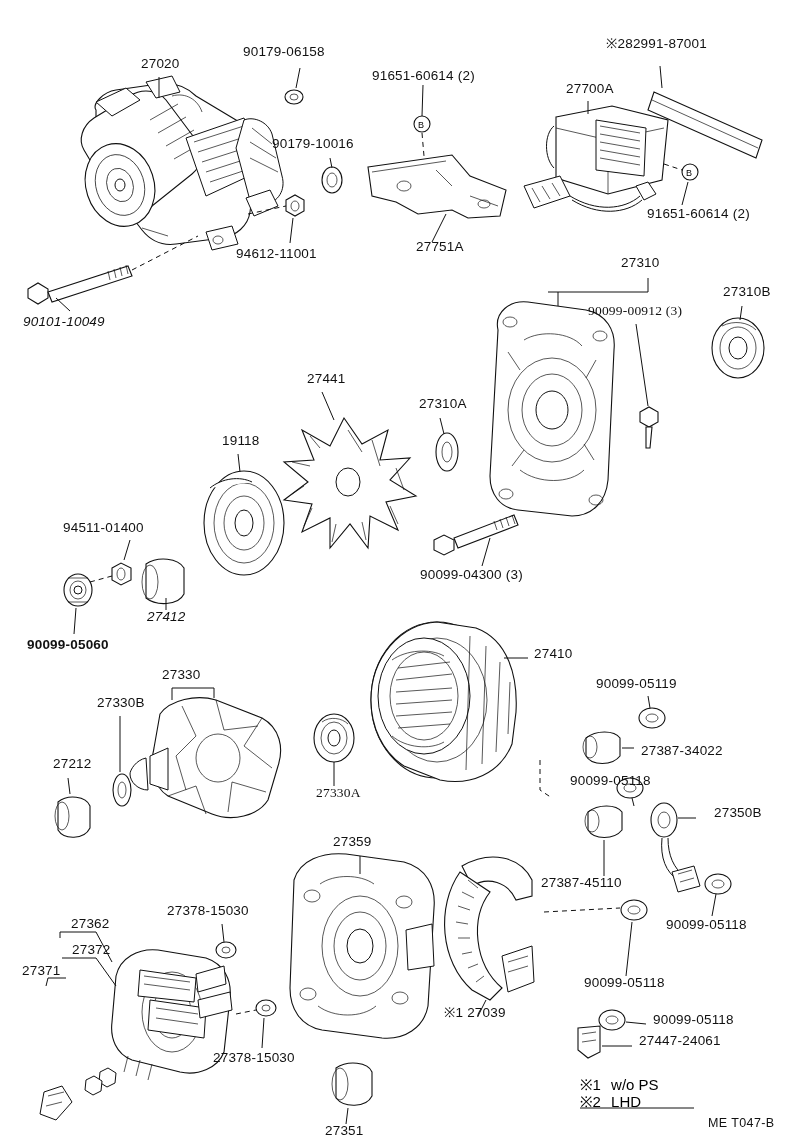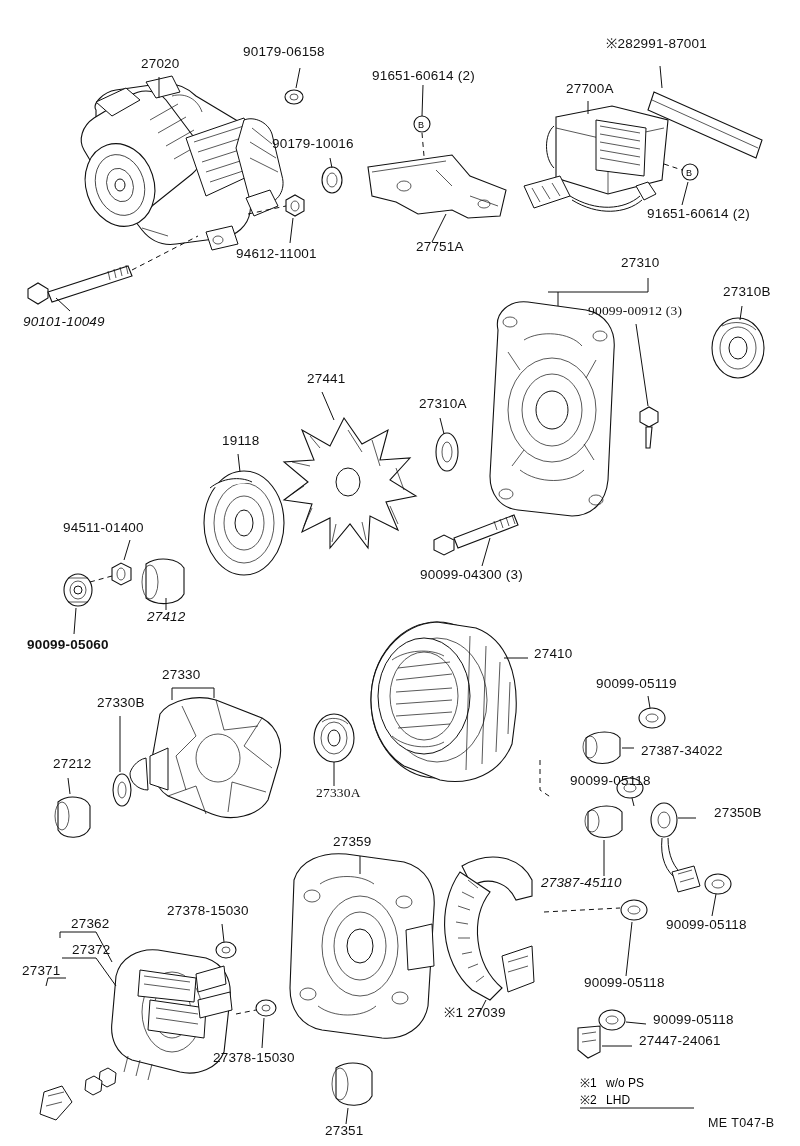--- a/index.html
+++ b/index.html
@@ -10,21 +10,21 @@
   }
   #sheet{position:absolute;inset:0;}
   .lbl{
     position:absolute;
     font-size:13.5px;
     letter-spacing:0.2px;
     white-space:nowrap;
     color:#111;
   }
   .note{
-    position:absolute;font-size:12px;white-space:nowrap;text-align:center;
+    position:absolute;font-size:15px;white-space:nowrap;text-align:center;
   }
   .code{
     position:absolute;font-size:12.5px;letter-spacing:.4px;color:#111;
   }
   svg{position:absolute;left:0;top:0;width:800px;height:1146px;overflow:visible;}
   .ln{stroke:#111;stroke-width:1;fill:none;}
   .ln-d{stroke:#111;stroke-width:1;fill:none;stroke-dasharray:5 4;}
   .part{stroke:#111;stroke-width:1.1;fill:#ffffff;}
   .part-l{stroke:#111;stroke-width:1;fill:#ffffff;}
   .fill-g{fill:#ffffff;stroke:#111;stroke-width:1;}
@@ -404,21 +404,21 @@
   <div class="lbl" style="left:534px;top:646px;">27410</div>
   <div class="lbl" style="left:596px;top:676px;">90099-05119</div>
   <div class="lbl" style="left:162px;top:667px;text-align:right;">27330</div>
   <div class="lbl" style="left:97px;top:695px;">27330B</div>
   <div class="lbl" style="left:641px;top:743px;">27387-34022</div>
   <div class="lbl" style="left:570px;top:773px;">90099-05118</div>
   <div class="lbl" style="left:53px;top:756px;">27212</div>
   <div class="lbl" style="left:316px;top:785px;font-family:Liberation Serif, serif;">27330A</div>
   <div class="lbl" style="left:702px;top:805px;margin-left:12px;">27350B</div>
   <div class="lbl" style="left:333px;top:834px;">27359</div>
-  <div class="lbl" style="left:541px;top:875px;font-style:italic;">27387-45110</div>
+  <div class="lbl" style="left:541px;top:875px;">27387-45110</div>
   <div class="lbl" style="left:71px;top:916px;">27362</div>
   <div class="lbl" style="left:167px;top:903px;">27378-15030</div>
   <div class="lbl" style="left:72px;top:942px;text-align:center;">27372</div>
   <div class="lbl" style="left:666px;top:917px;">90099-05118</div>
   <div class="lbl" style="left:22px;top:963px;">27371</div>
   <div class="lbl" style="left:584px;top:975px;">90099-05118</div>
   <div class="lbl" style="left:444px;top:1003px;">※1 27039</div>
   <div class="lbl" style="left:653px;top:1012px;">90099-05118</div>
   <div class="lbl" style="left:639px;top:1033px;">27447-24061</div>
   <div class="lbl" style="left:213px;top:1050px;">27378-15030</div>

